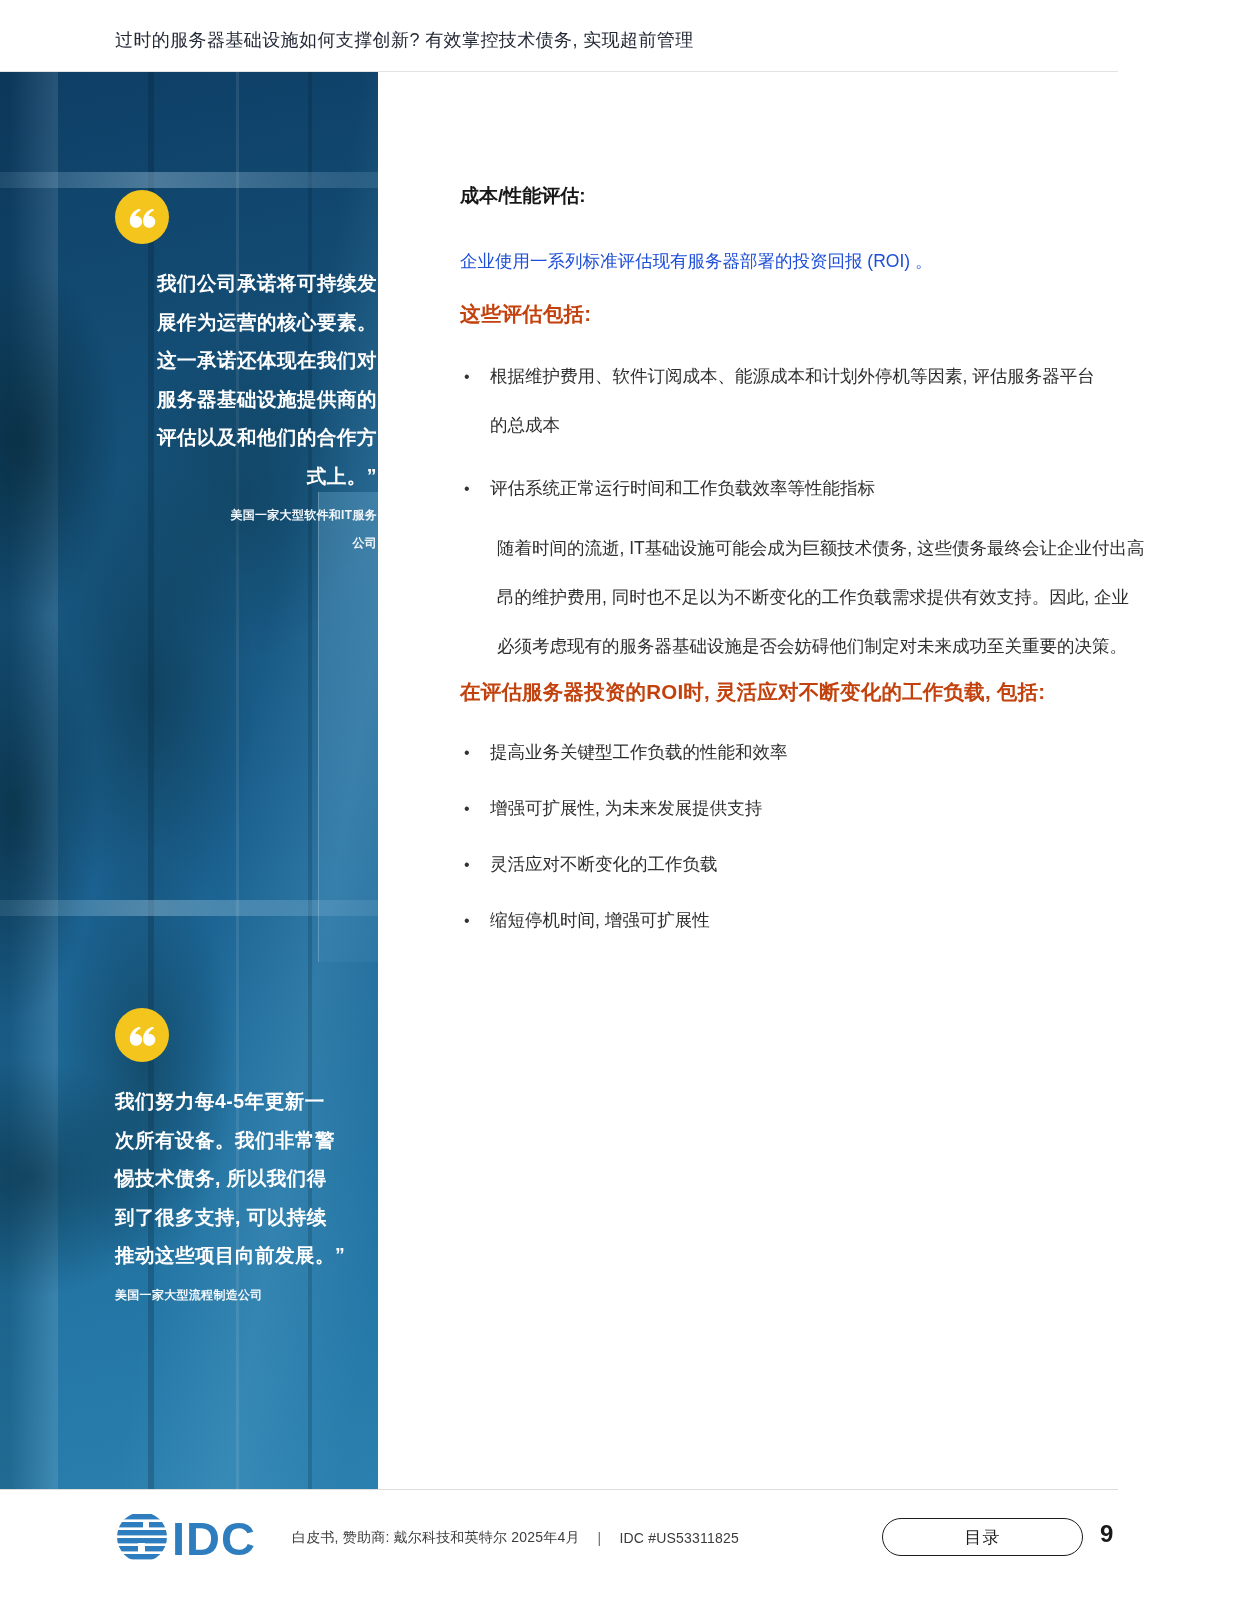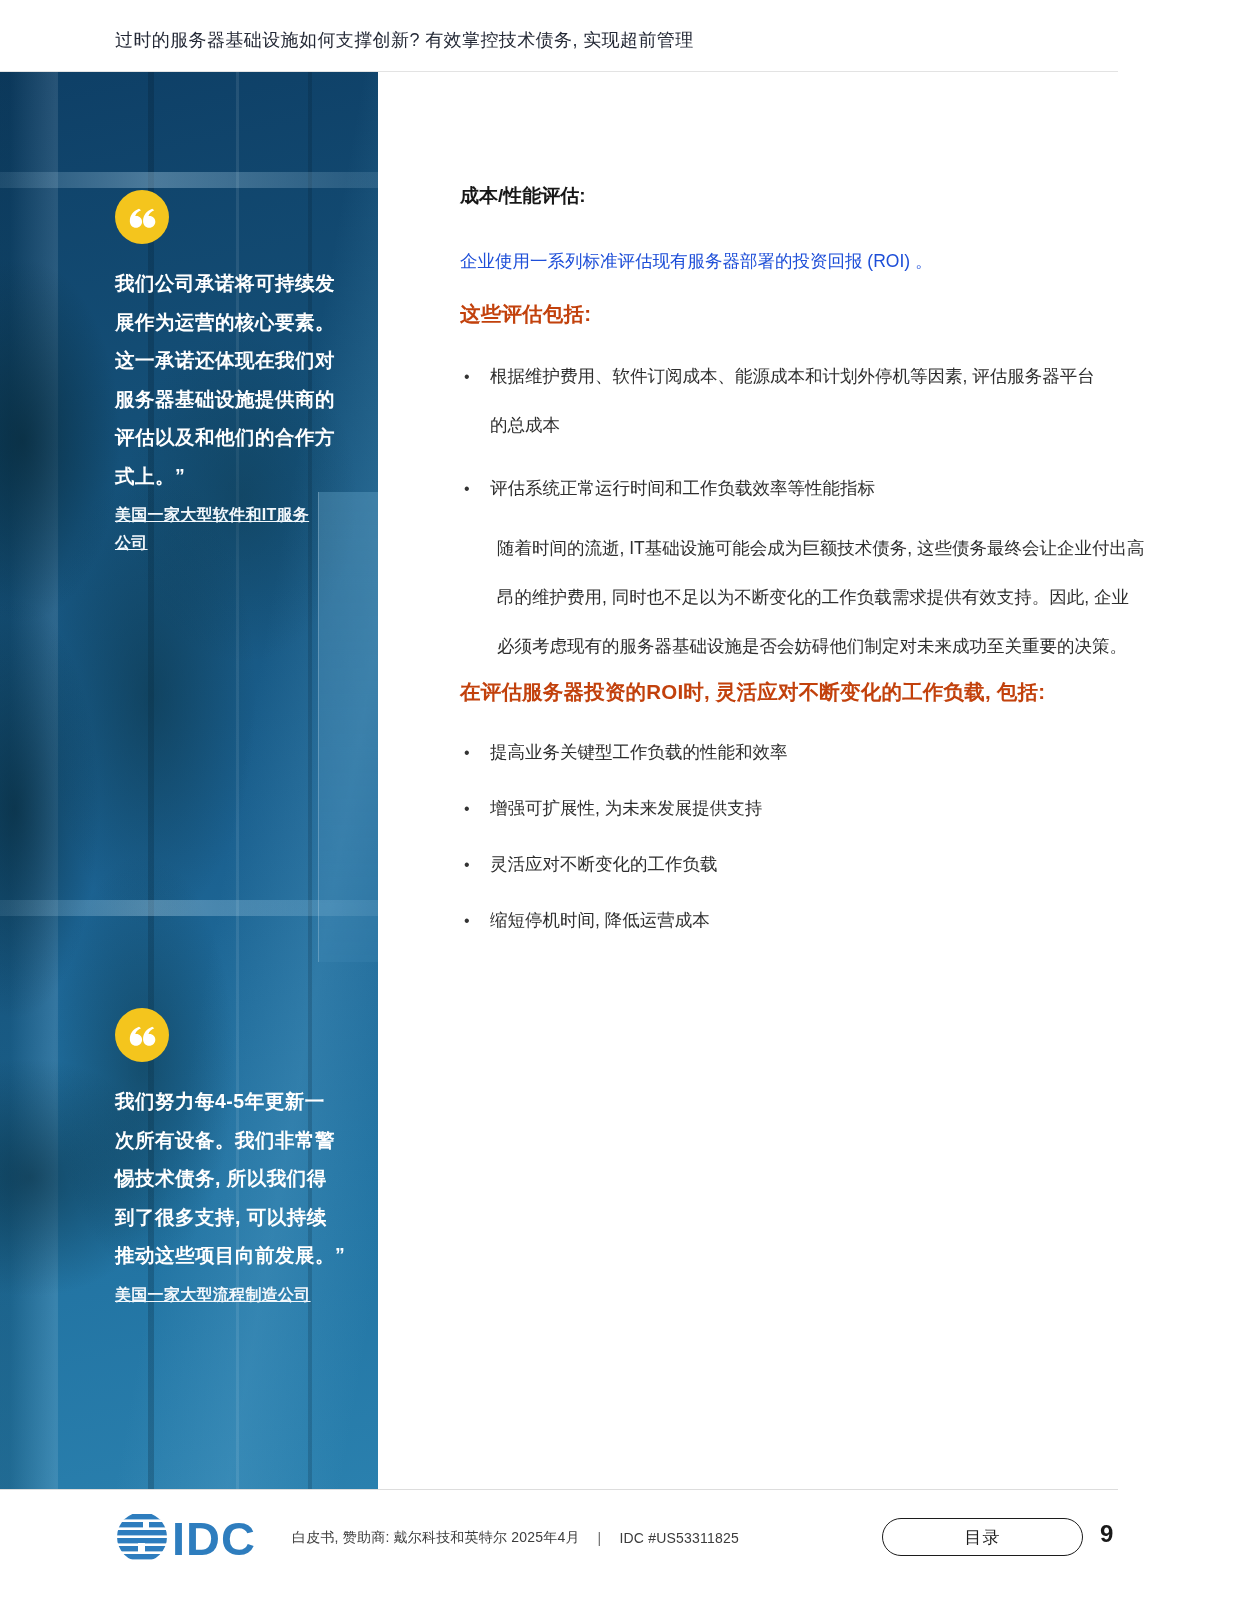--- a/index.html
+++ b/index.html
@@ -33,33 +33,33 @@
     background:linear-gradient(90deg, rgba(190,225,245,.10), rgba(190,225,245,.34) 40%, rgba(190,225,245,.12));}
   .band-1{top:100px;}
   .band-2{top:828px;}
   .door{
     position:absolute;left:318px;top:420px;width:60px;height:470px;
     background:linear-gradient(180deg, rgba(120,185,220,.30), rgba(80,150,195,.16));
     border-left:1px solid rgba(255,255,255,.22);
   }
   
   .quote-block{position:absolute;left:115px;width:262px;}
-  .qb-1{top:118px;}
+  .qb-1{top:118px;text-align:right;}
   .qb-2{top:936px;}
   .quote-icon{
     width:54px;height:54px;border-radius:50%;display:flex;align-items:center;justify-content:center;
   }
   .quote-icon svg{display:block;margin-top:2px;}
   .quote-text{
     margin-top:20px;color:#ffffff;font-weight:700;font-size:19.5px;line-height:38.5px;
     letter-spacing:.5px;white-space:pre-line;
   }
   .quote-attr{
-    margin-top:6px;color:#f2f7fb;font-weight:600;font-size:16px;line-height:28px;
-    letter-spacing:.3px;white-space:pre-line;text-decoration:underline;
+    margin-top:6px;color:#f2f7fb;font-weight:600;font-size:12px;line-height:28px;
+    letter-spacing:.3px;white-space:pre-line;
   }
   
   .content{position:absolute;left:460px;top:0;width:650px;}
   .section-label{position:absolute;left:0;top:183px;font-size:19px;font-weight:700;color:#171717;white-space:nowrap;}
   .intro{position:absolute;left:0;top:230px;width:650px;font-size:17.5px;line-height:27px;color:#1d4ed8;}
   .blue-heading{position:absolute;left:0;font-size:20.5px;font-weight:700;color:#c2410c;white-space:nowrap;letter-spacing:.2px;}
   .bh-1{top:283px;}
   .bh-2{top:661px;}
   ul.bullets{position:absolute;left:0;margin:0;padding:0;list-style:none;width:648px;}
   .ul-1{top:352px;}
@@ -141,21 +141,21 @@
       <li><span>评估系统正常运行时间和工作负载效率等性能指标</span></li>
     </ul>
 
     <p class="body-paragraph">随着时间的流逝, IT基础设施可能会成为巨额技术债务, 这些债务最终会让企业付出高昂的维护费用, 同时也不足以为不断变化的工作负载需求提供有效支持。因此, 企业必须考虑现有的服务器基础设施是否会妨碍他们制定对未来成功至关重要的决策。</p>
 
     <h2 class="blue-heading bh-2">在评估服务器投资的ROI时, 灵活应对不断变化的工作负载, 包括:</h2>
     <ul class="bullets ul-2">
       <li><span>提高业务关键型工作负载的性能和效率</span></li>
       <li><span>增强可扩展性, 为未来发展提供支持</span></li>
       <li><span>灵活应对不断变化的工作负载</span></li>
-      <li><span>缩短停机时间, 降低运营成本</span></li>
+      <li><span>缩短停机时间, 增强可扩展性</span></li>
     </ul>
   </main>
 
   <div class="footer-rule"></div>
 
   <svg class="idc-logo" viewBox="0 0 150 54" aria-hidden="true">
     <g>
       <clipPath id="globeClip">
           <circle cx="26" cy="27" r="25"></circle>
         </clipPath>

